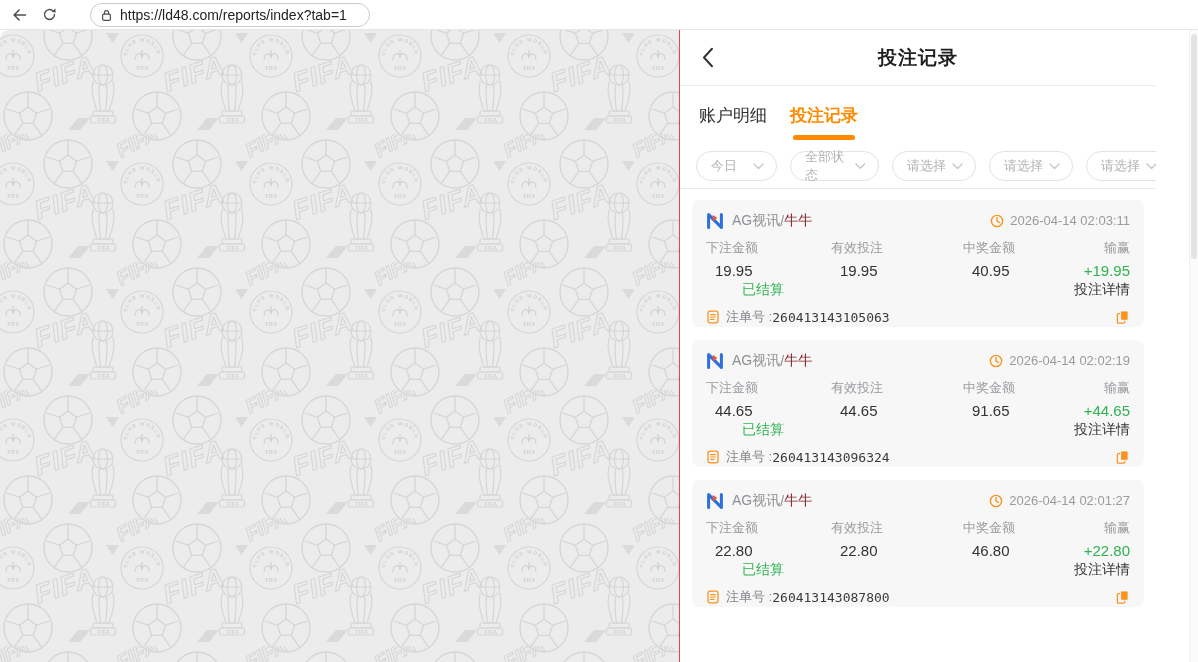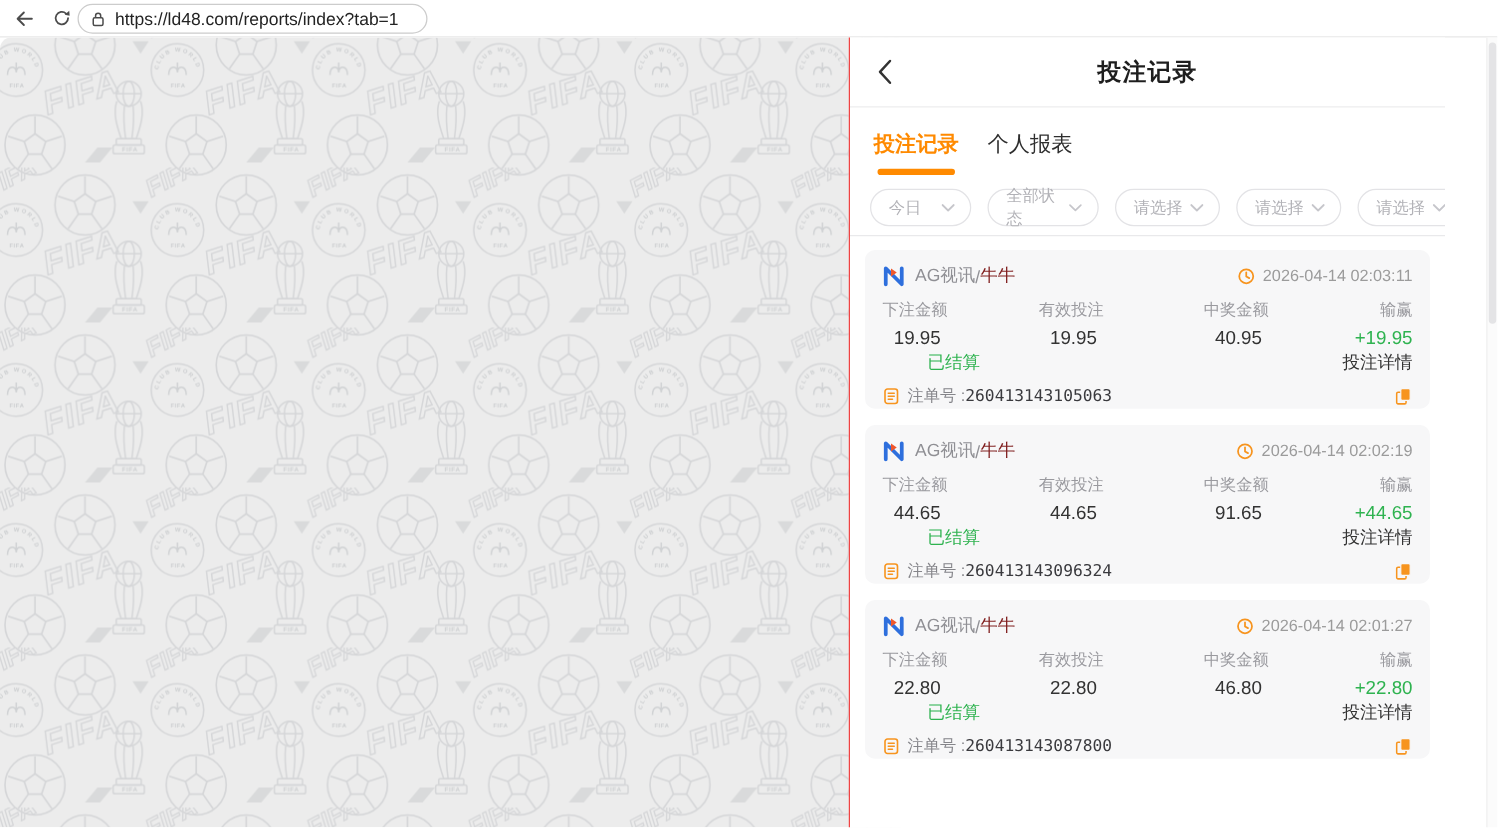--- a/index.html
+++ b/index.html
@@ -7,21 +7,21 @@
   body {
     position:relative; overflow:hidden; background:#fff;
     font-family:"Liberation Sans", sans-serif; color:#333;
   }
 
   
   .topbar { position:absolute; left:0; top:0; width:1198px; height:30px;
     background:#fff; border-bottom:1px solid #e7e7e7; display:flex; align-items:center; }
   .nav-btn { width:30px; height:28px; display:flex; align-items:center; justify-content:center; cursor:pointer; }
   .nav-btn:first-child { margin-left:4px; }
-  .addr { position:absolute; left:62px; top:3px; width:280px; height:24px;
+  .addr { position:absolute; left:90px; top:3px; width:280px; height:24px;
     border:1px solid #cccccc; border-radius:13px; display:flex; align-items:center;
     padding:0 10px 0 9px; gap:7px; background:#fff; }
   .url { font-size:14px; color:#232323; white-space:nowrap; }
 
   
   .bg-pattern { position:absolute; left:0; top:30px; width:721px; height:632px;
     border-top-left-radius:9px; overflow:hidden; }
   .fifa-big  { font:italic 800 27px "Liberation Sans", sans-serif; fill:none; stroke:#d5d6d8; stroke-width:1.1px; letter-spacing:1px; }
   .fifa-sm   { font:italic 800 20px "Liberation Sans", sans-serif; fill:none; stroke:#d5d6d8; stroke-width:1px; }
   .badge-arc { font:700 4.6px "Liberation Sans", sans-serif; fill:#ccced0; letter-spacing:1.4px; }
@@ -156,22 +156,22 @@
   <div class="panel-header">
     <div class="back-btn">
       <svg width="12" height="21" viewBox="0 0 12 21">
         <path d="M10,1.8 L2,10.5 L10,19.2" stroke="#333" stroke-width="2" fill="none" stroke-linecap="round" stroke-linejoin="round"></path>
       </svg>
     </div>
     <div class="panel-title">投注记录</div>
   </div>
 
   <div class="tabs">
+    <div class="tab">账户明细</div>
     <div class="tab active">投注记录</div>
-    <div class="tab">个人报表</div>
   </div>
 
   <div class="filters">
     <div class="pill">
       <span>今日</span>
       <svg width="11" height="7" viewBox="0 0 11 7">
           <path d="M1,1 L5.5,5.4 L10,1" stroke="#c6c6cb" stroke-width="1.4" fill="none" stroke-linecap="round" stroke-linejoin="round"></path>
         </svg>
     </div>
     <div class="pill">

